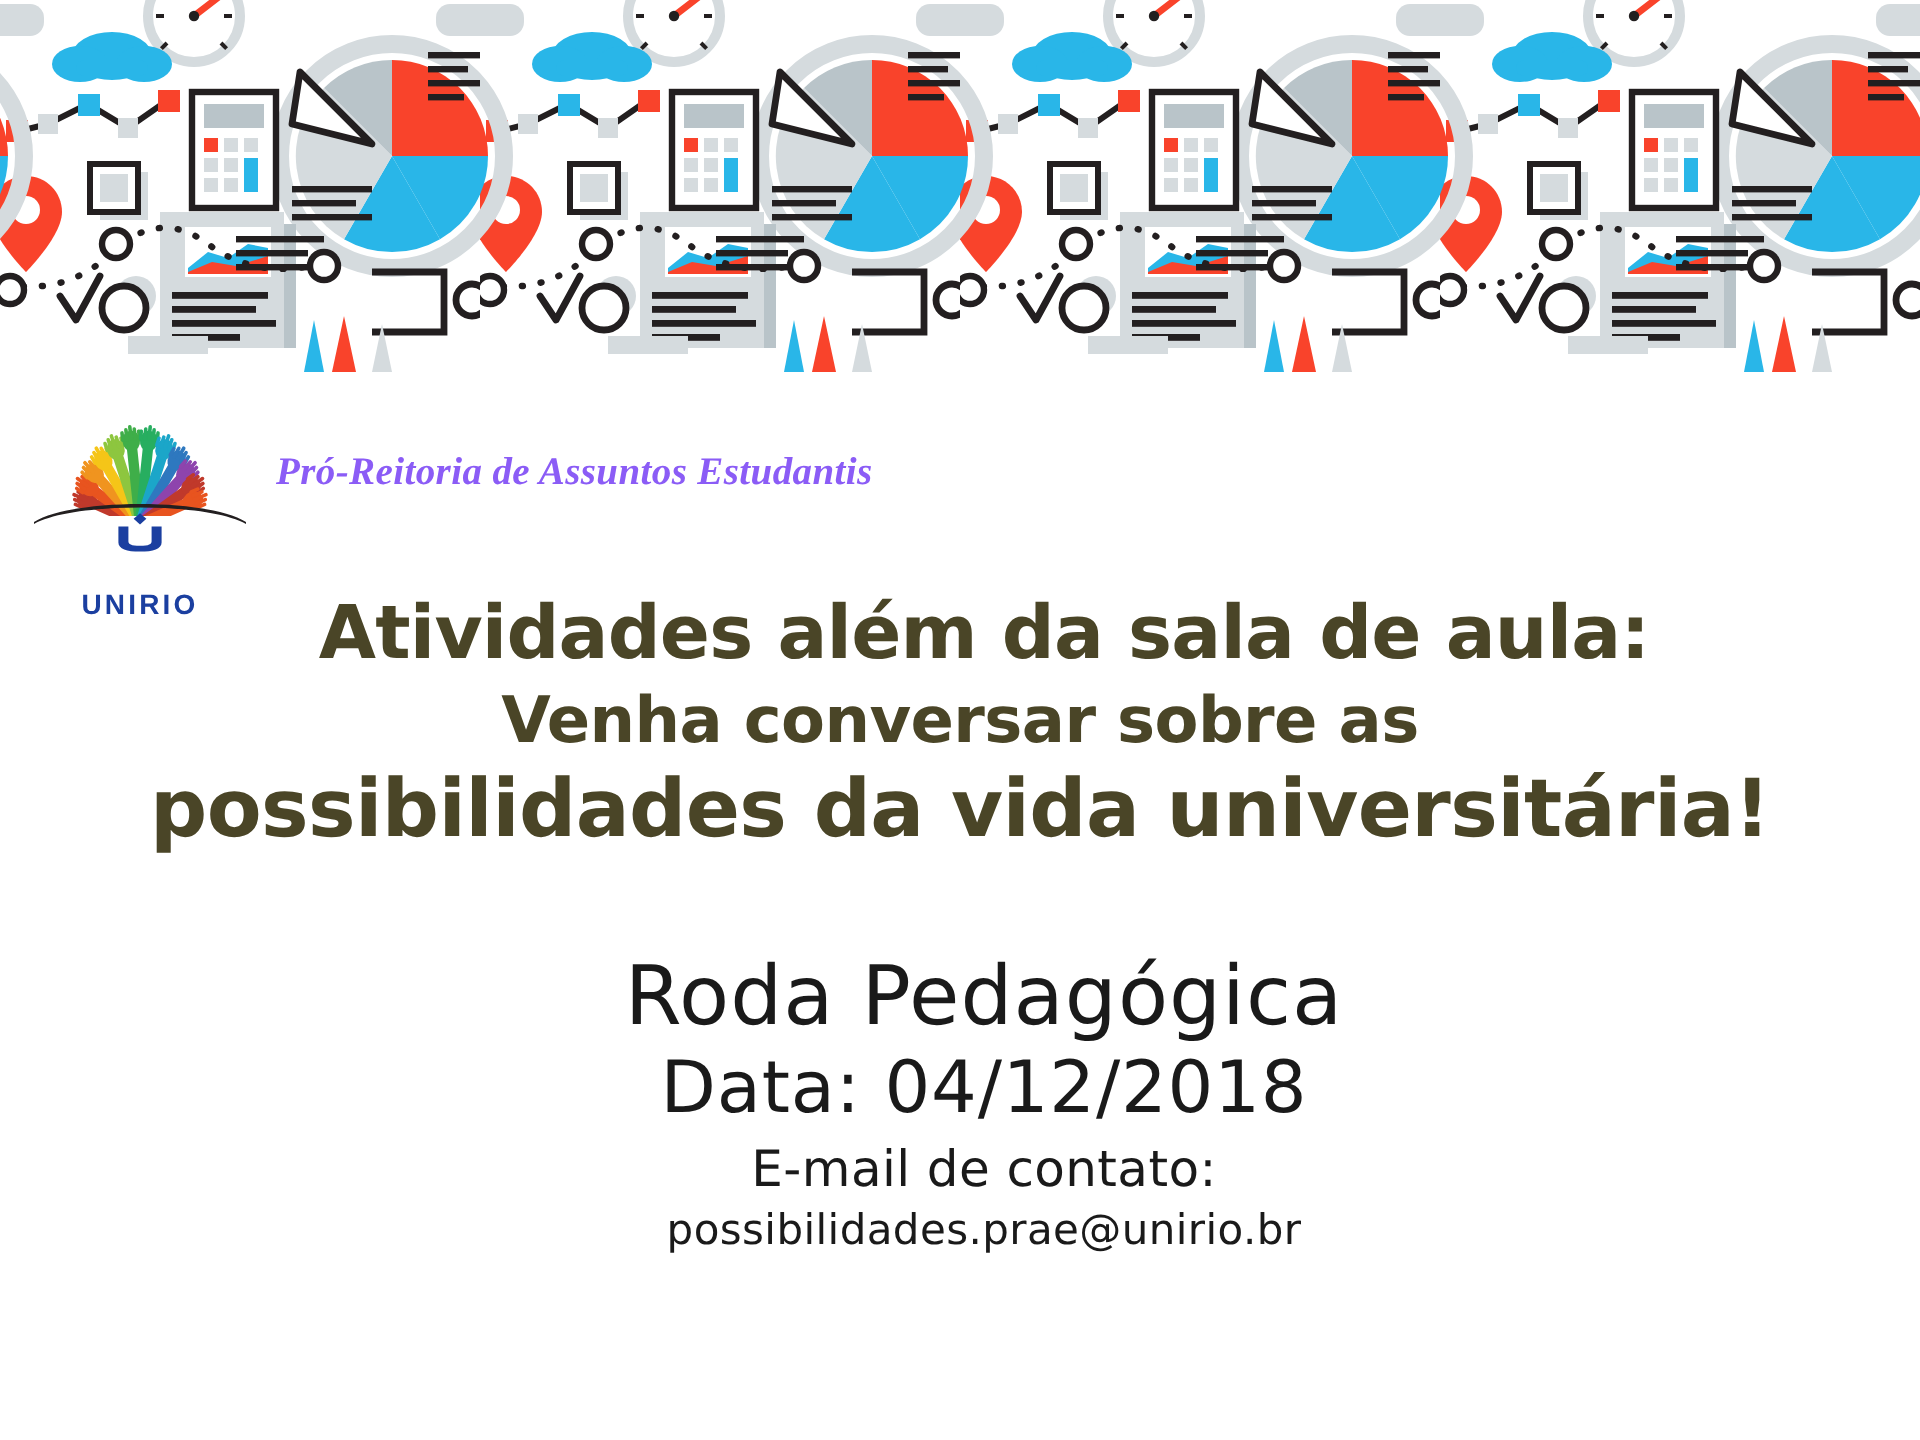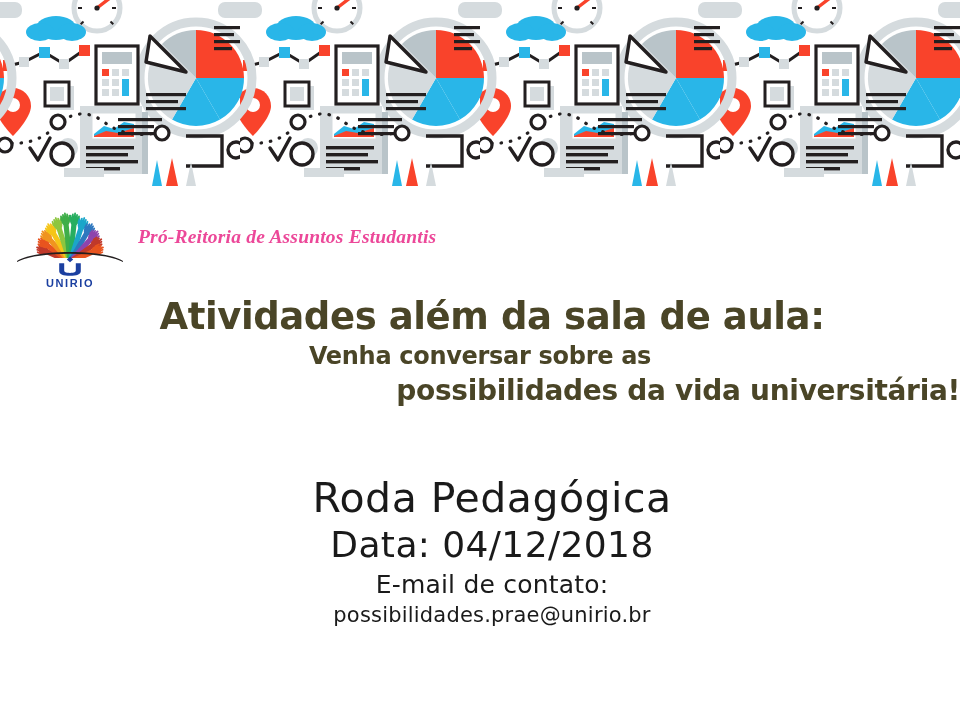--- a/index.html
+++ b/index.html
@@ -23,43 +23,43 @@
   
   .logo-block{
     position:absolute;left:14px;top:196px;width:112px;height:92px;
   }
   .hands-wrap{position:absolute;left:0;top:0;width:112px;height:62px;}
   .logo-arc{position:absolute;left:2px;top:52px;width:108px;height:14px;}
   .unirio-mark{position:absolute;left:0;top:60px;width:112px;height:32px;text-align:center;}
   .unirio-glyph{display:block;margin:0 auto;}
   .unirio-word{
     display:block;font-family:"Liberation Sans",sans-serif;
-    font-weight:bold;font-size:11px;letter-spacing:1.6px;color:#1b3fa0;
-    margin-top:1px;
+    font-weight:bold;font-size:14px;letter-spacing:1.6px;color:#1b3fa0;
+    margin-top:18px;
   }
 
   .prae-text{
     position:absolute;left:138px;top:226px;
     font-family:"Liberation Serif", serif;
     font-style:italic;font-weight:bold;
-    font-size:19.5px;color:#ec4899;letter-spacing:0.2px;
+    font-size:19.5px;color:#8b5cf6;letter-spacing:0.2px;
     white-space:nowrap;
   }
 
   
   .headline{
     position:absolute;left:0;top:298px;width:960px;text-align:center;
     color:#4a4527;
     font-family:"DejaVu Sans", sans-serif;
     font-weight:bold;
     line-height:1.0;
   }
   .headline .h-l1{display:block;font-size:37px;letter-spacing:-0.4px;padding-left:24px;}
-  .headline .h-l2{display:block;font-size:24px;margin-top:9px;letter-spacing:-0.3px;}
-  .headline .h-l3{display:block;font-size:28px;margin-top:9px;letter-spacing:-0.3px;text-align:right;}
+  .headline .h-l2{display:block;font-size:32px;margin-top:9px;letter-spacing:-0.3px;}
+  .headline .h-l3{display:block;font-size:40px;margin-top:9px;letter-spacing:-0.3px;}
 
   
   .details{
     position:absolute;left:0;top:478px;width:960px;text-align:center;
     color:#1a1a1a;
     font-family:"DejaVu Sans", sans-serif;
     font-weight:normal;
     line-height:1.0;
     margin-left:12px;
   }

